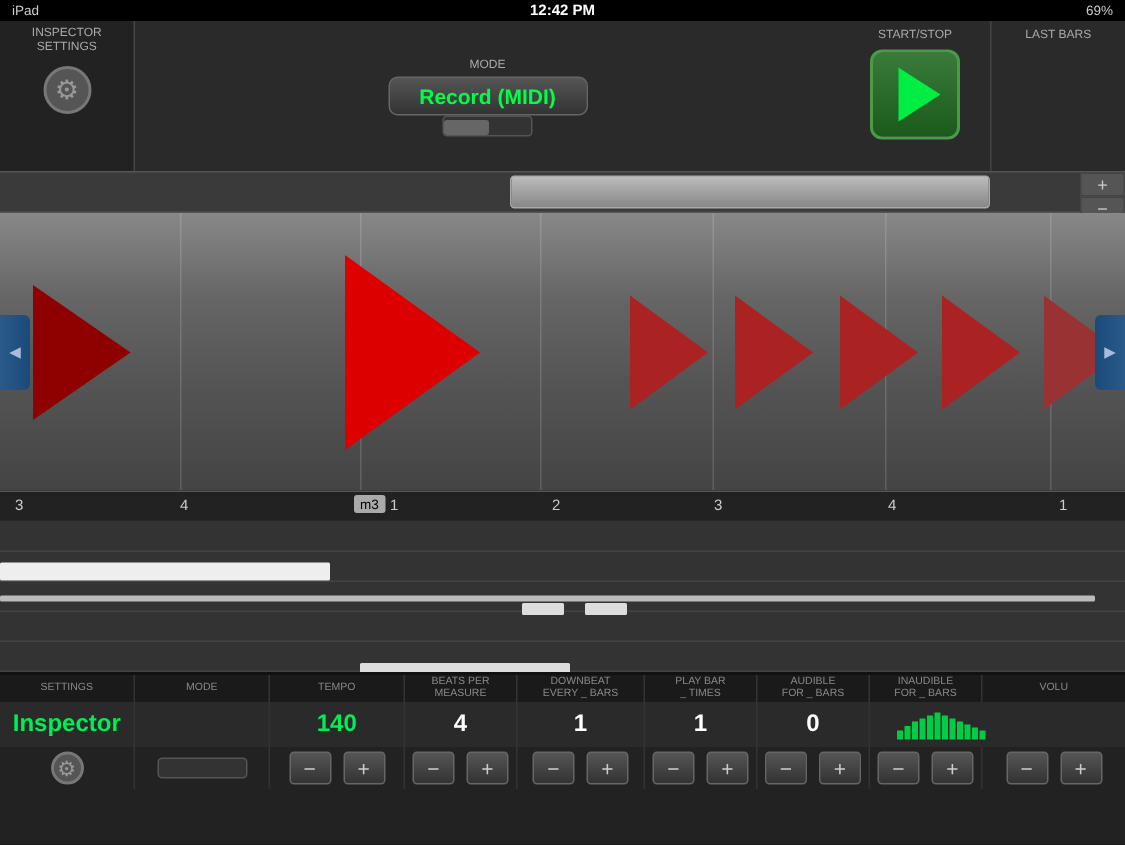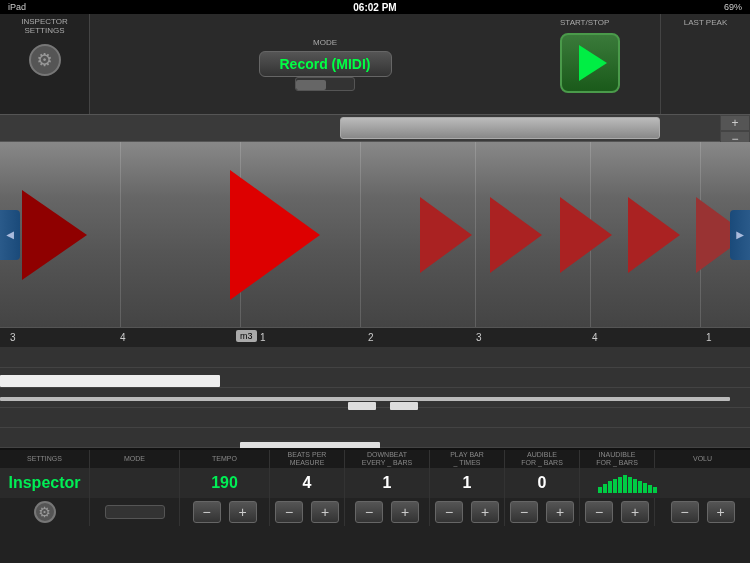--- a/index.html
+++ b/index.html
@@ -109,20 +109,21 @@
       height: 10px;
       background: #666;
       border-radius: 2px;
     }
 
     #start-stop-section {
       width: 100px;
       height: 100%;
       display: flex;
       flex-direction: column;
+      align-items: center;
       justify-content: flex-start;
       padding-top: 4px;
     }
     .start-stop-label {
       color: #aaa;
       font-size: 8px;
       margin-bottom: 6px;
     }
     .play-btn {
       width: 60px;
@@ -395,21 +396,21 @@
       background: #333;
       border: 1px solid #555;
       border-radius: 3px;
     }
   </style>
 </head>
 <body>
 
 <div id="top-bar">
   <span class="top-left">iPad</span>
-  <span class="top-center">06:02 PM</span>
+  <span class="top-center">12:42 PM</span>
   <span class="top-right">69%</span>
 </div>
 
 <div id="header">
   <div id="inspector-settings-btn">
     <div class="label">INSPECTOR<br>SETTINGS</div>
     <div class="gear-icon">⚙</div>
   </div>
 
   <div id="mode-section">
@@ -419,21 +420,21 @@
   </div>
 
   <div id="start-stop-section">
     <div class="start-stop-label">START/STOP</div>
     <div class="play-btn">
       <div class="play-triangle"></div>
     </div>
   </div>
 
   <div id="last-peak-section">
-    <div class="last-peak-label">LAST PEAK</div>
+    <div class="last-peak-label">LAST BARS</div>
   </div>
 </div>
 
 <div id="transport-scroll">
   <div id="scroll-thumb"></div>
   <div id="zoom-btns">
     <div class="zoom-btn">+</div>
     <div class="zoom-btn">−</div>
   </div>
 </div>
@@ -542,21 +543,21 @@
   </div>
 
   <div id="bottom-values" style="height:30px;display:flex;background:#2a2a2a;">
     <div class="bottom-val" style="width:90px;">
       <span class="bottom-val-text">Inspector</span>
     </div>
     <div class="bottom-val" style="width:90px;">
       <span class="bottom-val-text"></span>
     </div>
     <div class="bottom-val" style="width:90px;">
-      <span class="bottom-val-text">190</span>
+      <span class="bottom-val-text">140</span>
     </div>
     <div class="bottom-val" style="width:75px;">
       <span class="bottom-val-text-white">4</span>
     </div>
     <div class="bottom-val" style="width:85px;">
       <span class="bottom-val-text-white">1</span>
     </div>
     <div class="bottom-val" style="width:75px;">
       <span class="bottom-val-text-white">1</span>
     </div>

